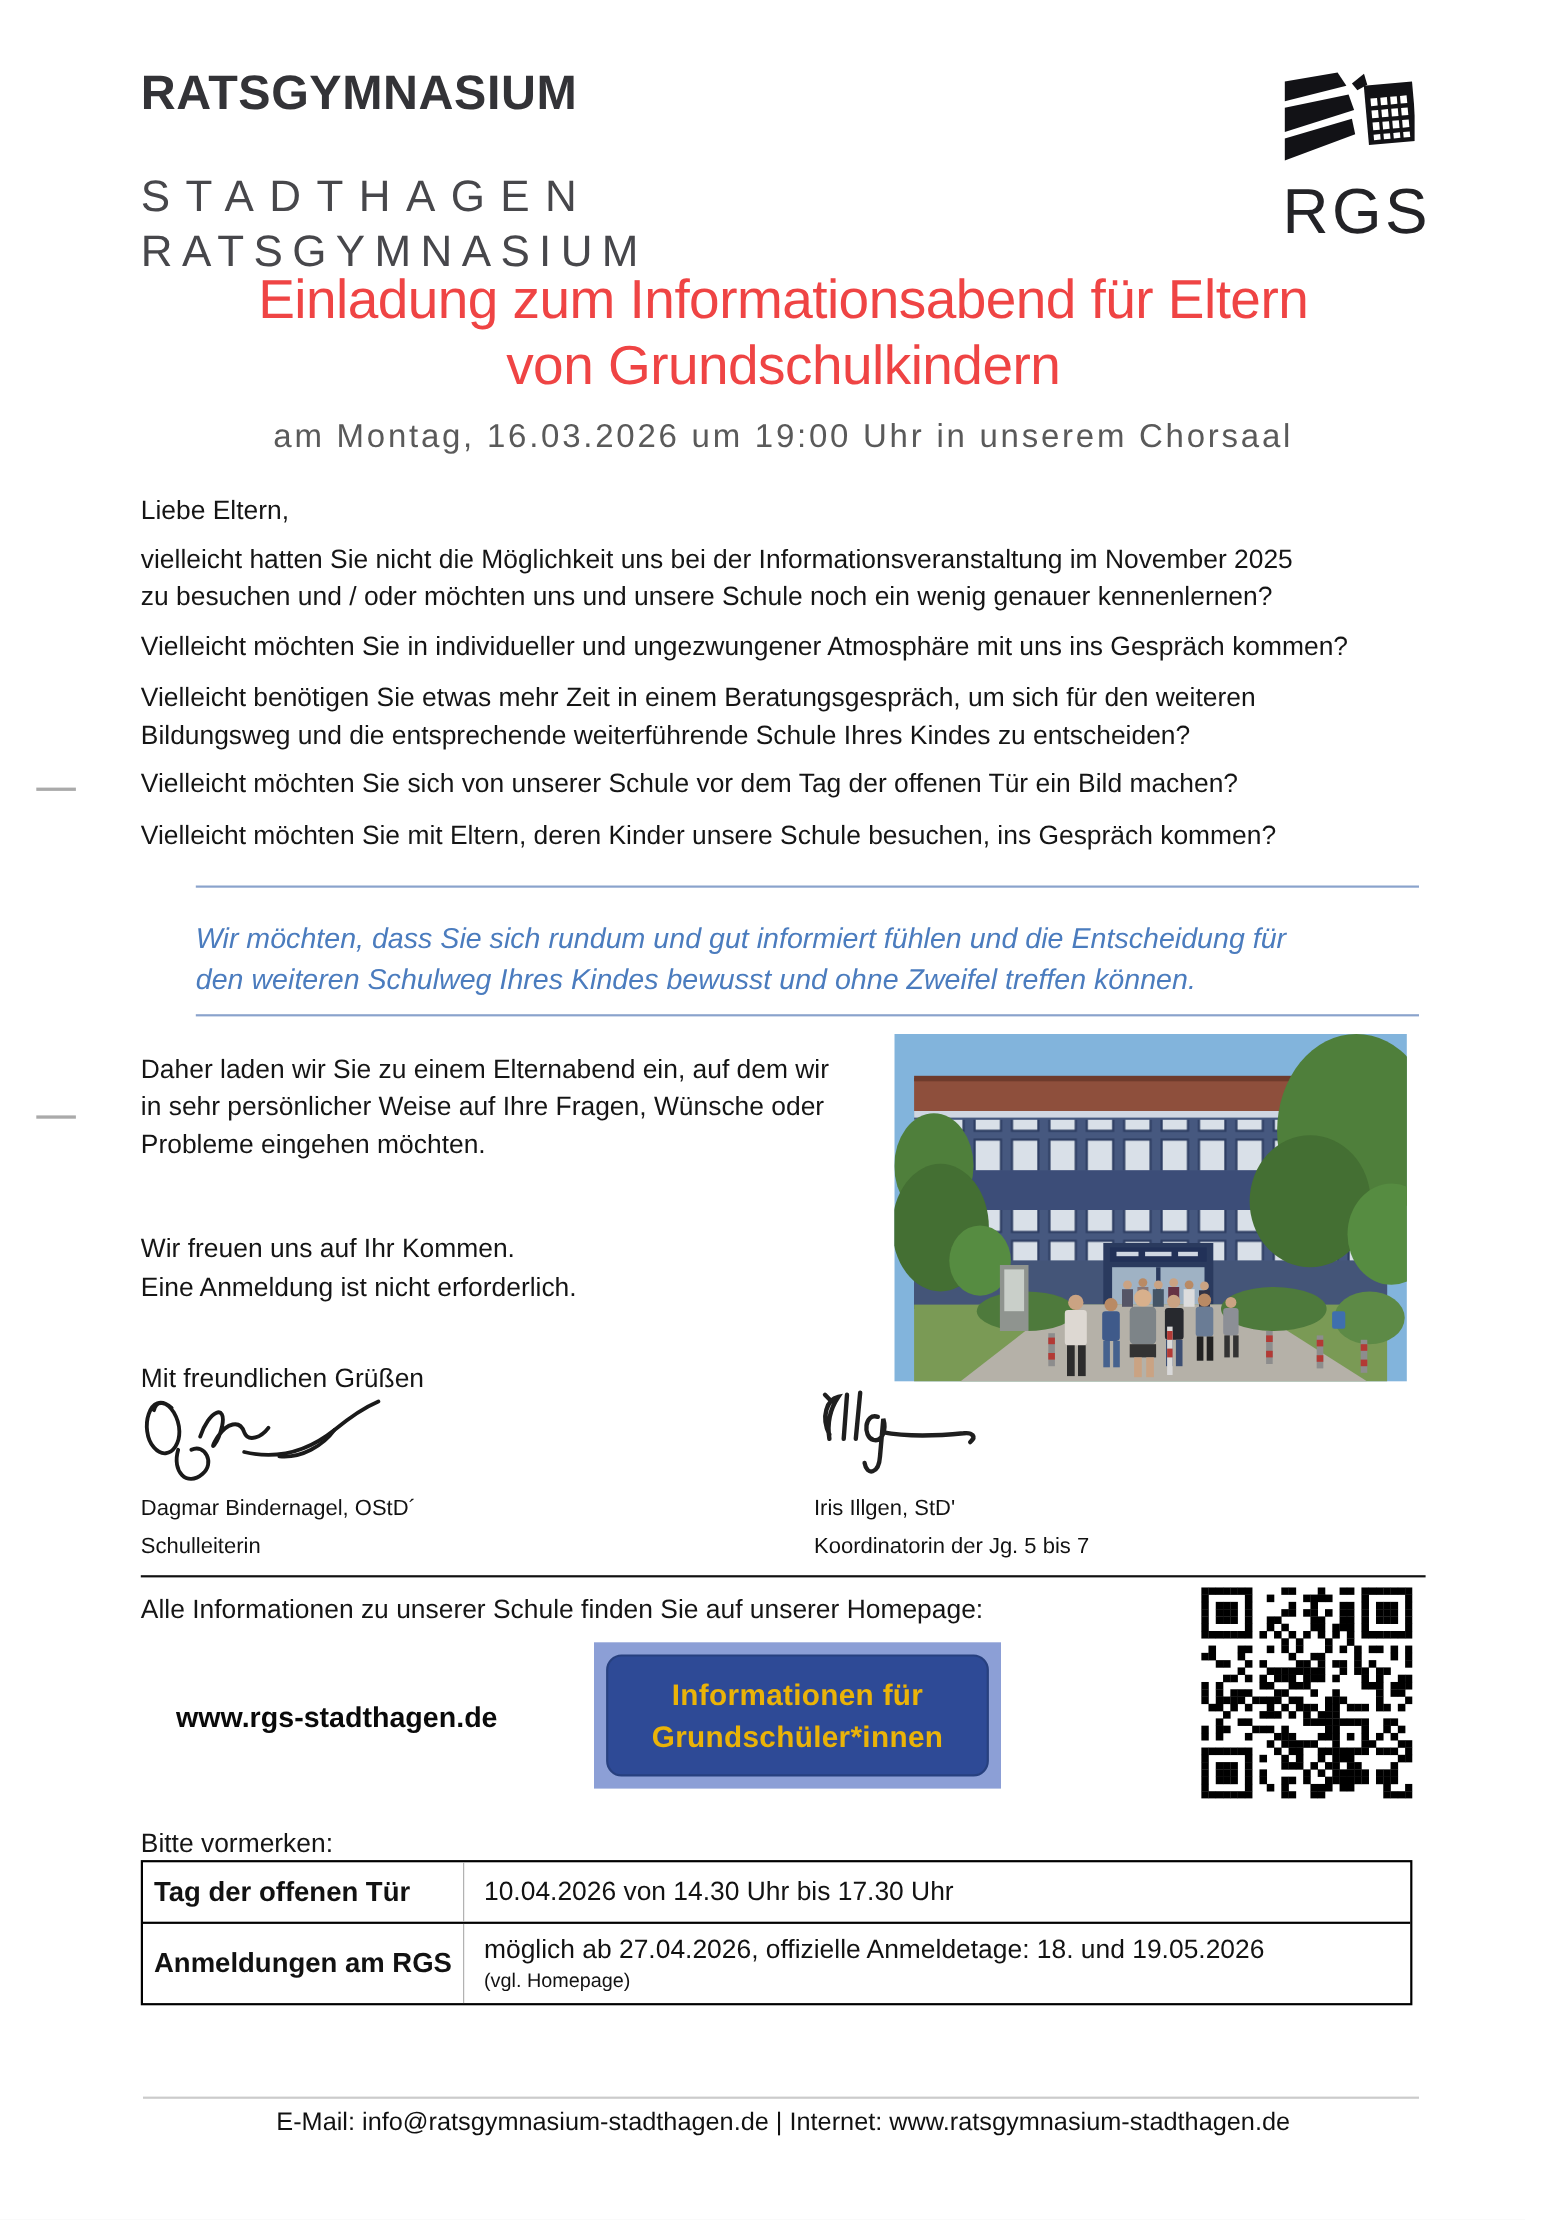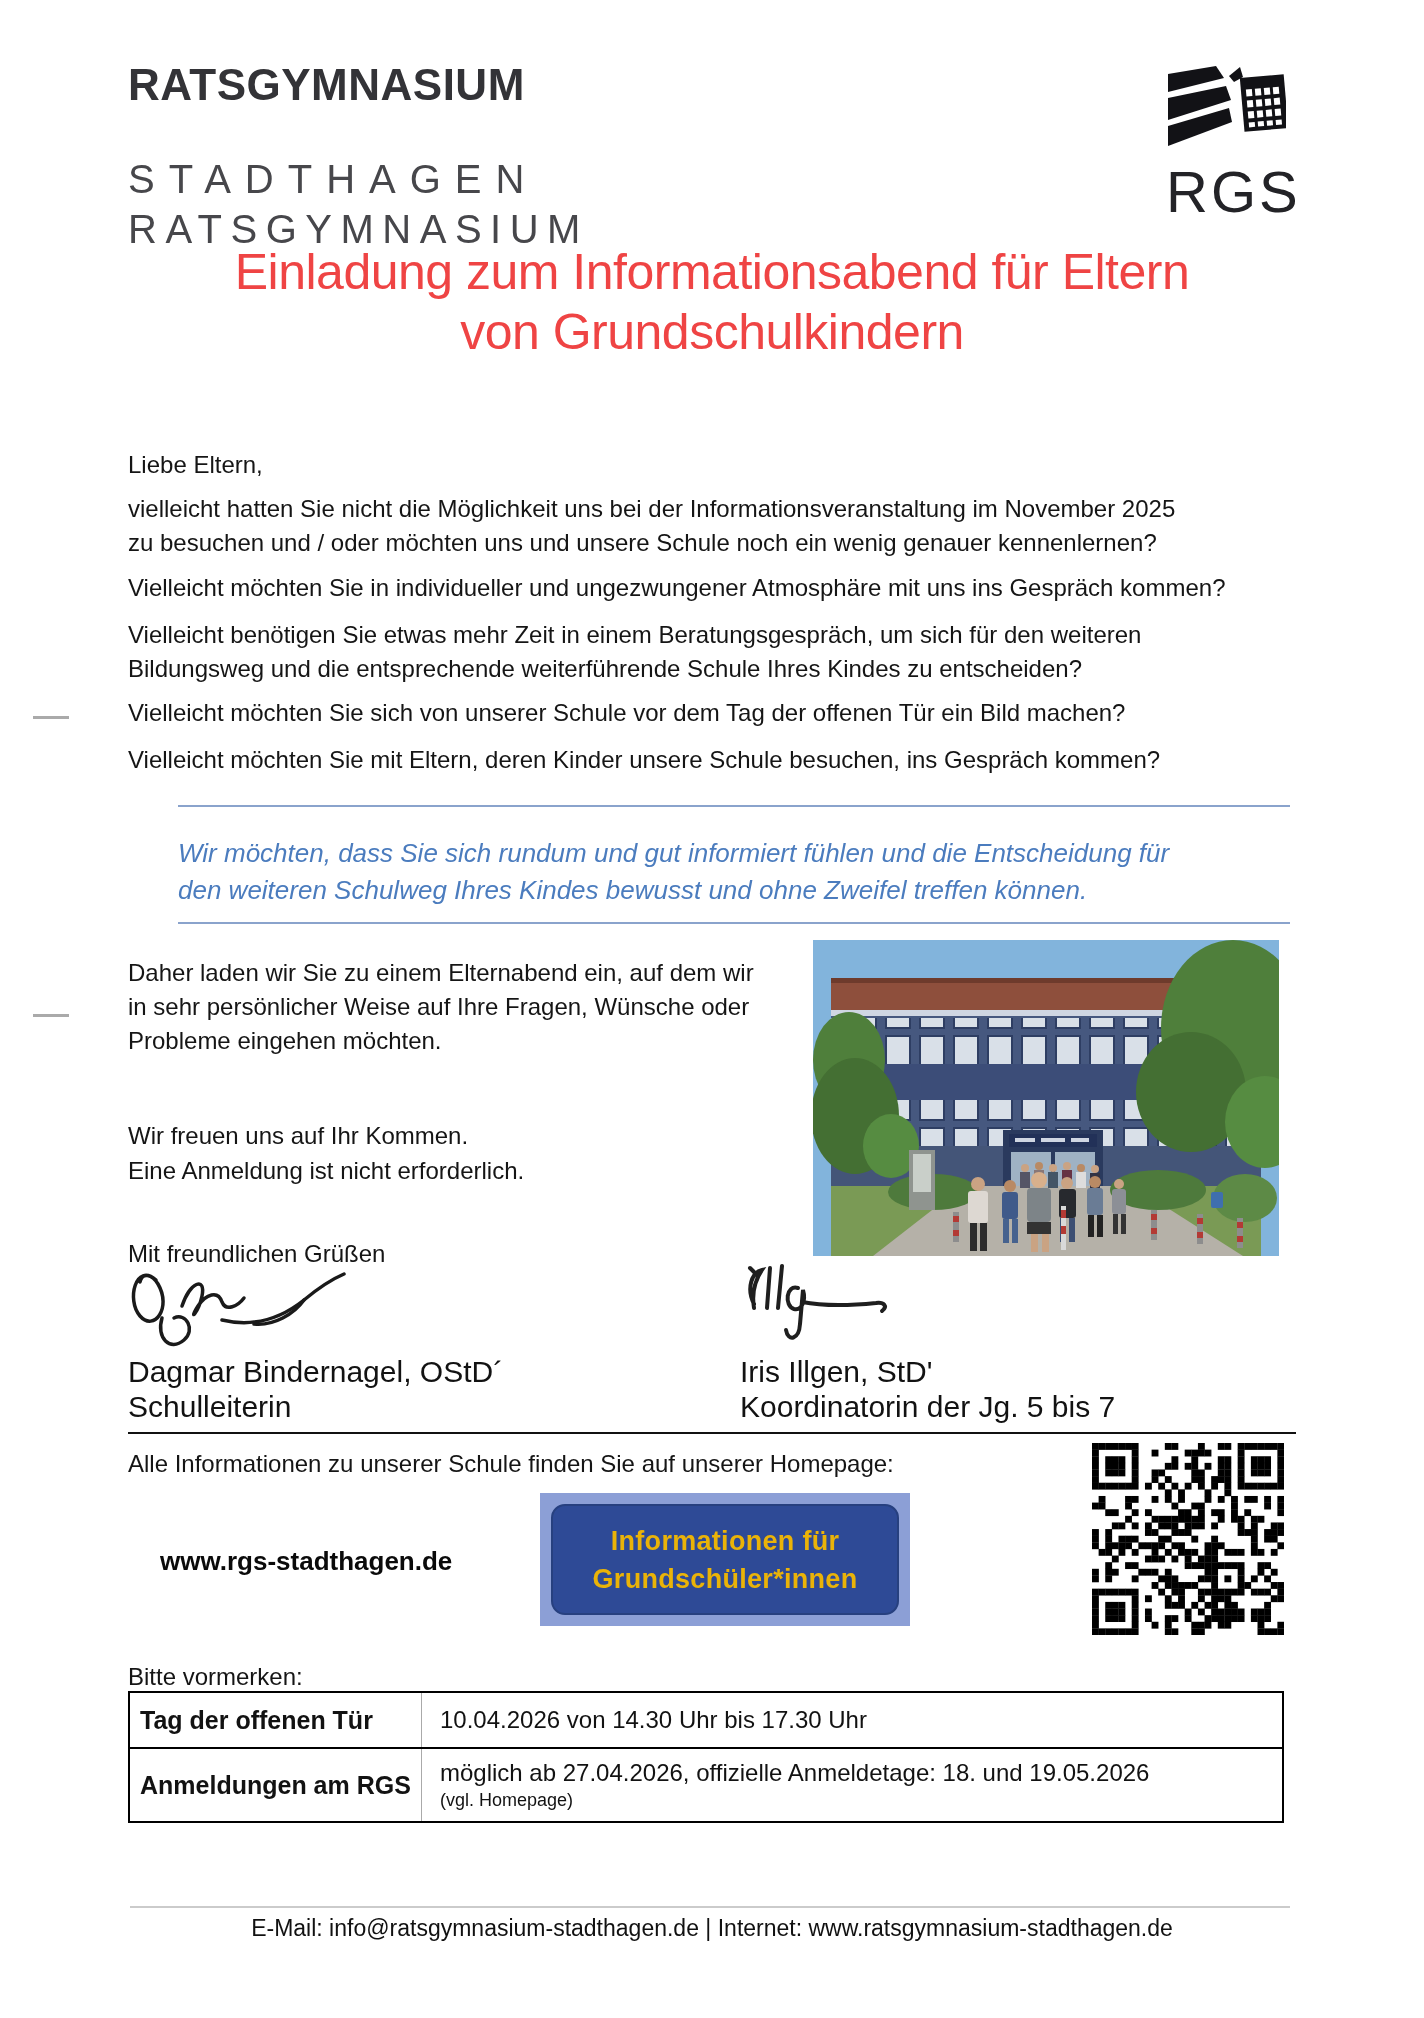--- a/index.html
+++ b/index.html
@@ -34,21 +34,21 @@
   .invitation{top:956px;width:700px;}
   .closing{top:1118px;line-height:35px;}
 
   .photo{position:absolute;left:813px;top:940px;width:466px;height:316px;}
   .photo svg{display:block;}
 
   .regards{top:1237px;}
   .sig{position:absolute;}
   .sig-left{left:126px;top:1260px;}
   .sig-right{left:740px;top:1262px;}
-  .namecard{position:absolute;font-size:30px;line-height:35px;}
+  .namecard{position:absolute;font-size:20px;line-height:35px;}
   .nc-left{left:128px;top:1354px;}
   .nc-right{left:740px;top:1354px;}
 
   .rule-black{position:absolute;left:128px;top:1432px;width:1168px;height:2px;background:#111;}
   .homepage-intro{top:1447px;}
   .homepage-url{position:absolute;left:160px;top:1546px;font-size:26px;font-weight:700;color:#0a0a0a;}
   .info-button{position:absolute;left:540px;top:1493px;width:370px;height:133px;
                background:#8c9fd6;padding:11px;box-sizing:border-box;cursor:pointer;}
   .info-button-inner{width:100%;height:100%;background:#2e4a96;border:2px solid #27407f;
                border-radius:14px;box-sizing:border-box;display:flex;flex-direction:column;
@@ -114,20 +114,21 @@
         </g>
       </svg>
     </span>
     <div class="rgs-text">RGS</div>
   </div>
 
   <div class="title">
     <div>Einladung zum Informationsabend für Eltern</div>
     <div>von Grundschulkindern</div>
   </div>
+  <div class="subtitle">am Montag, 16.03.2026 um 19:00 Uhr in unserem Chorsaal</div>
 
   <div class="txt salutation">Liebe Eltern,</div>
   <div class="txt p1">vielleicht hatten Sie nicht die Möglichkeit uns bei der Informationsveranstaltung im November 2025
 zu besuchen und / oder möchten uns und unsere Schule noch ein wenig genauer kennenlernen?</div>
   <div class="txt p2">Vielleicht möchten Sie in individueller und ungezwungener Atmosphäre mit uns ins Gespräch kommen?</div>
   <div class="txt p3">Vielleicht benötigen Sie etwas mehr Zeit in einem Beratungsgespräch, um sich für den weiteren
 Bildungsweg und die entsprechende weiterführende Schule Ihres Kindes zu entscheiden?</div>
   <div class="txt p4">Vielleicht möchten Sie sich von unserer Schule vor dem Tag der offenen Tür ein Bild machen?</div>
   <div class="txt p5">Vielleicht möchten Sie mit Eltern, deren Kinder unsere Schule besuchen, ins Gespräch kommen?</div>
 

